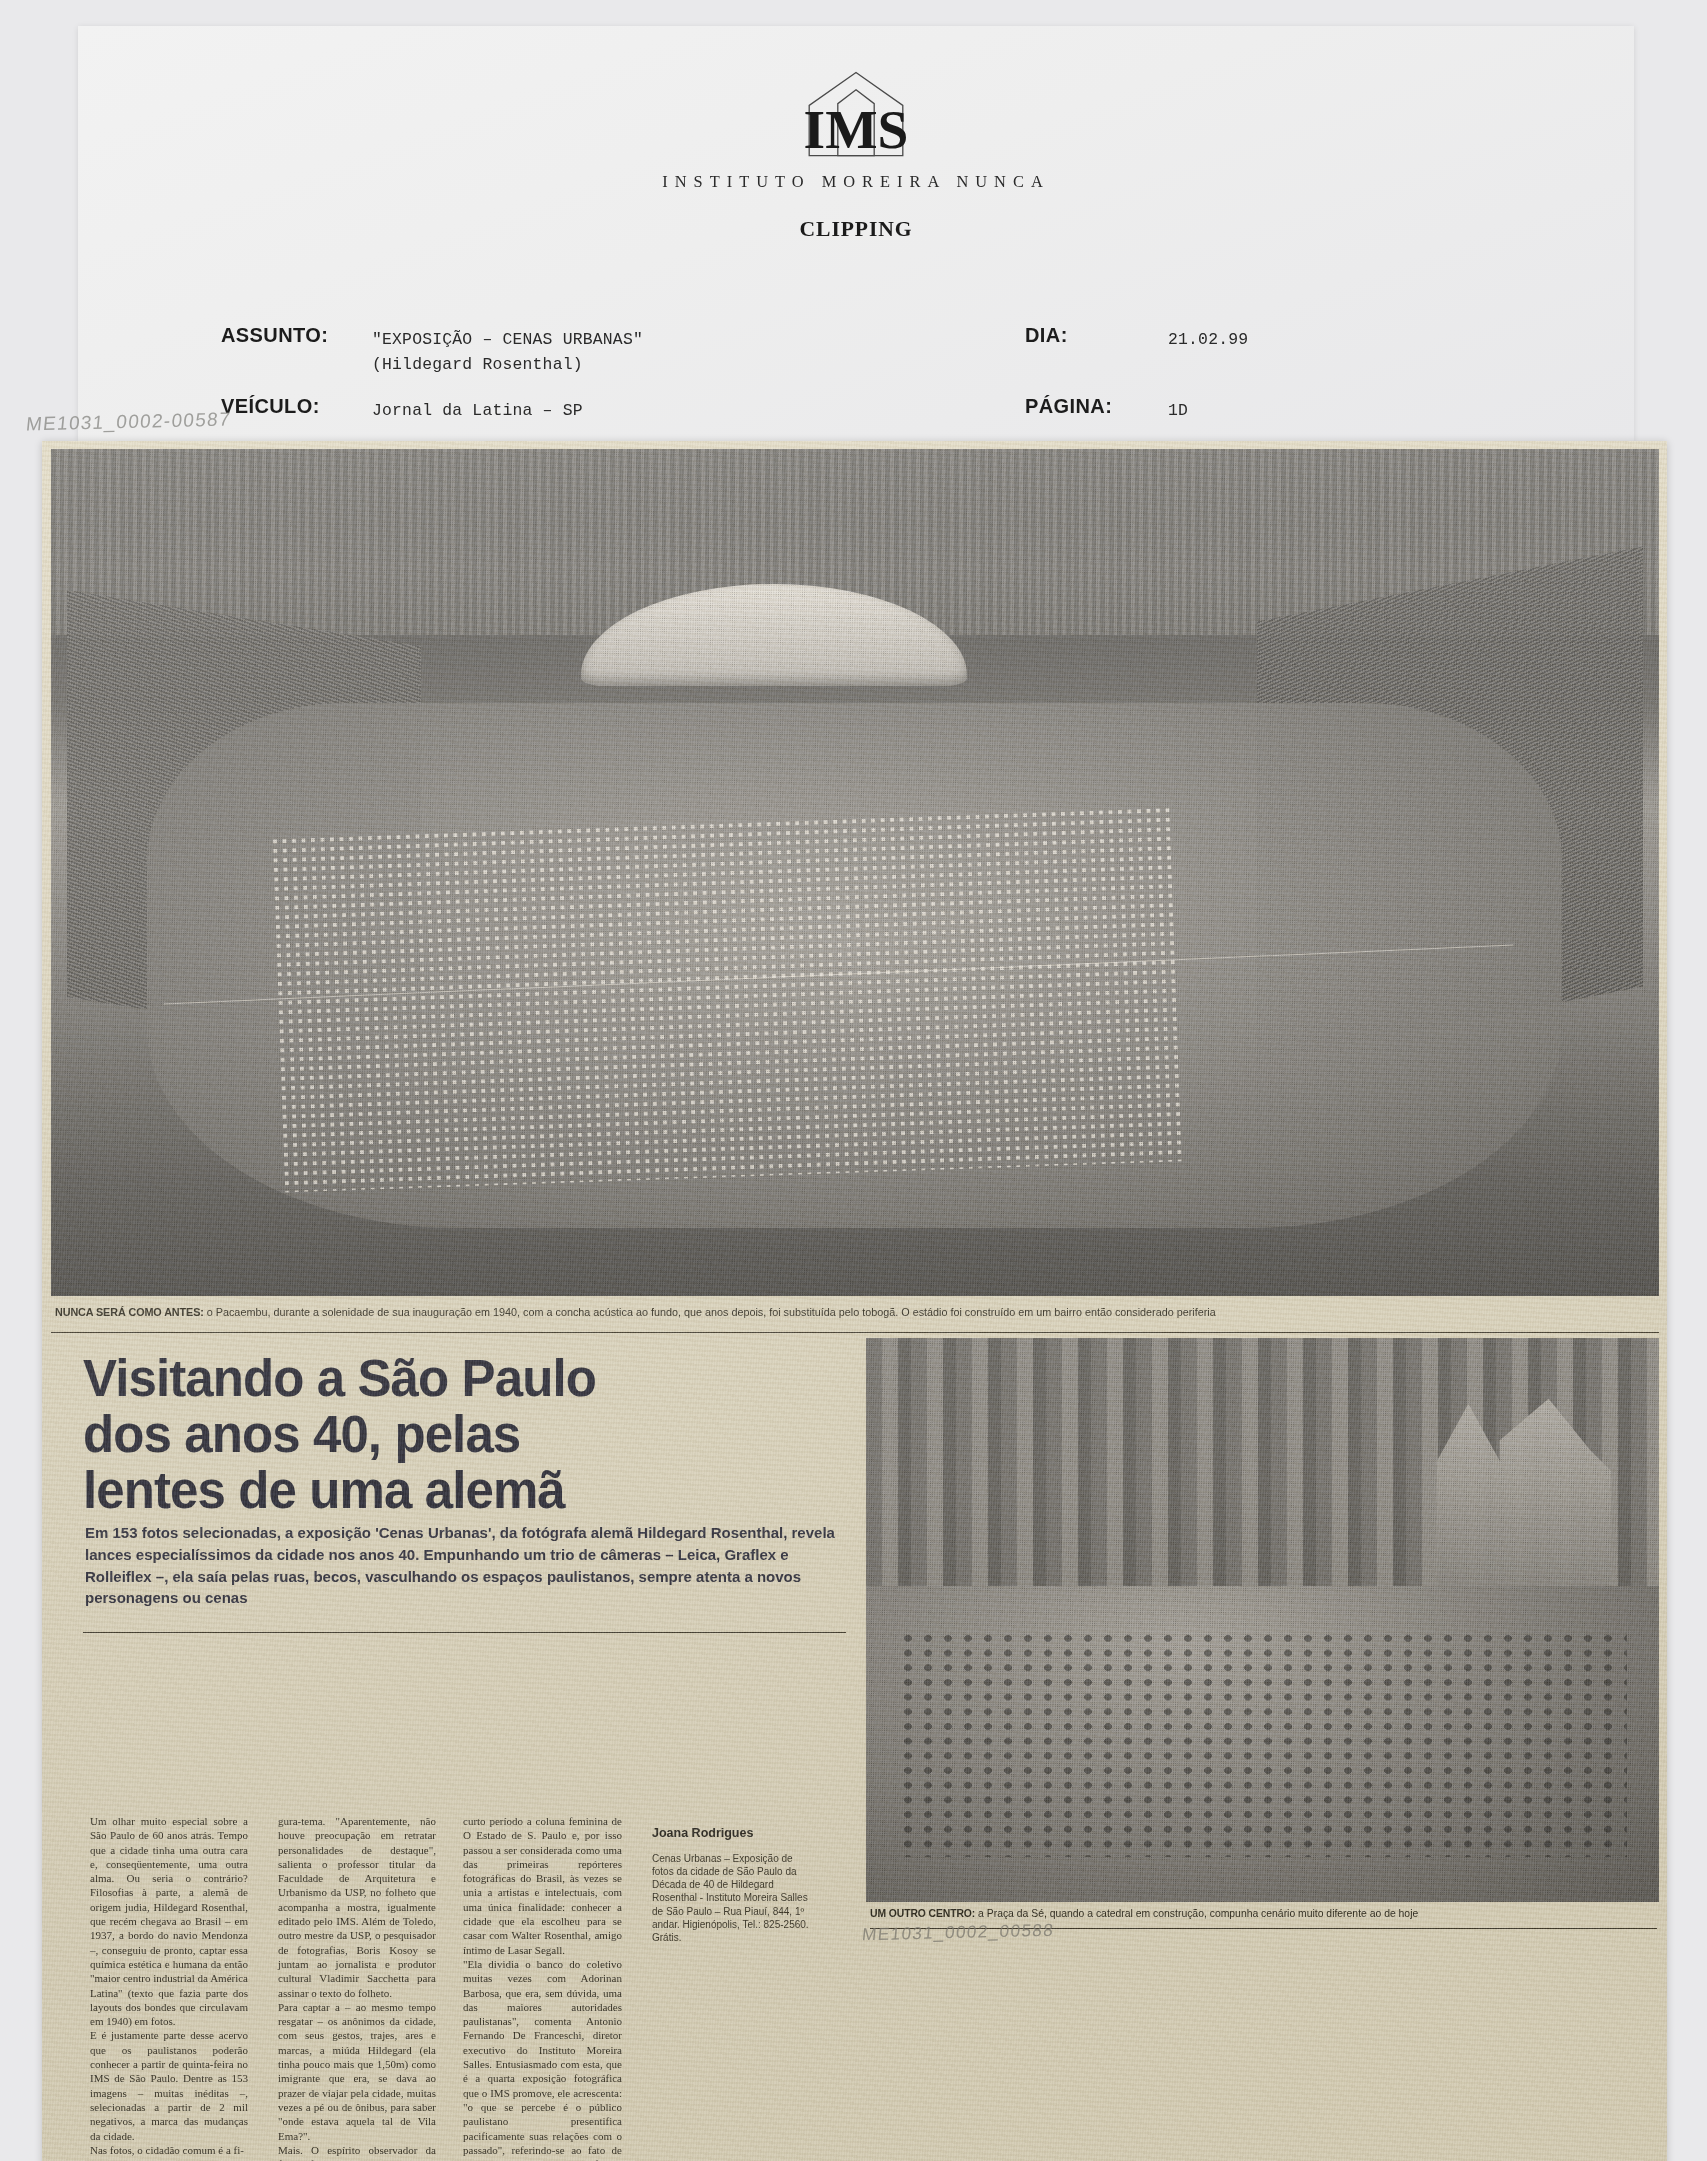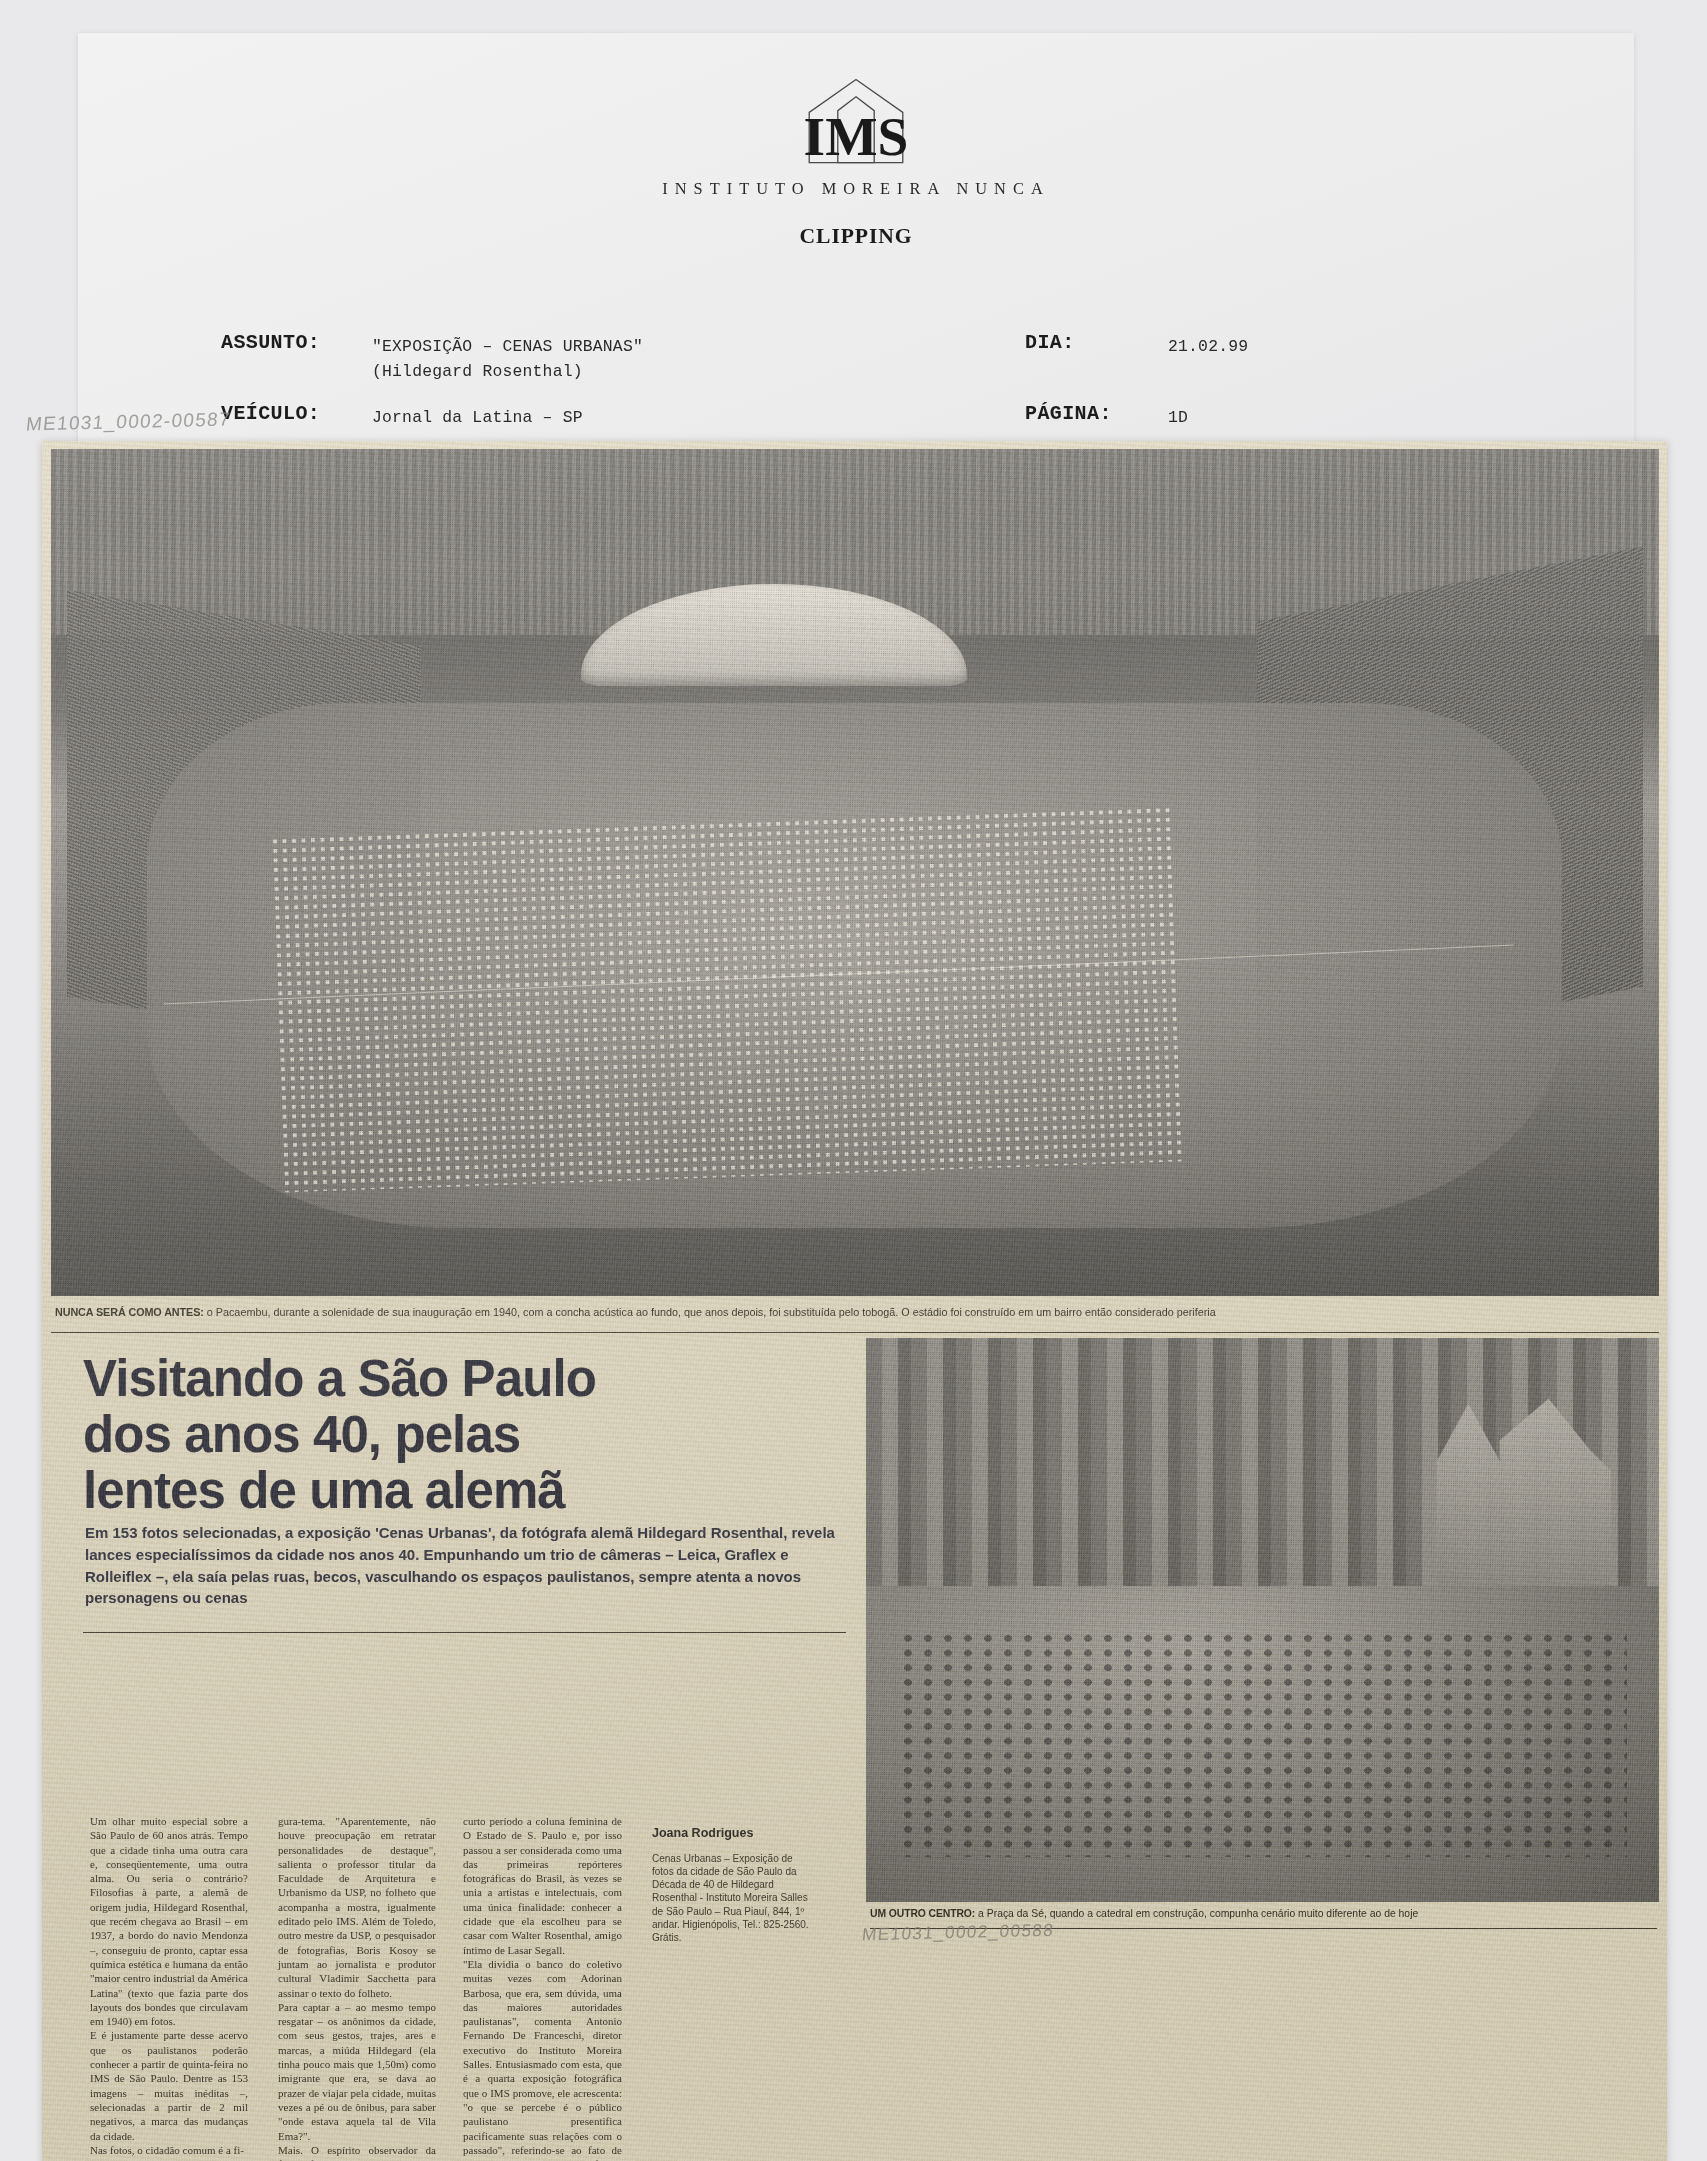--- a/index.html
+++ b/index.html
@@ -5,41 +5,41 @@
   html,body{margin:0;padding:0;}
   body{
     width:1707px;height:2860px;
     background:#e9e9eb;
     font-family:"Liberation Serif",serif;
     overflow:hidden;position:relative;
   }
 
   
   #cover-sheet{
-    position:absolute;left:78px;top:33px;width:1556px;height:415px;
+    position:absolute;left:78px;top:26px;width:1556px;height:415px;
     background:linear-gradient(160deg,#f2f2f2 0%,#eeeeee 45%,#e8e8ea 100%);
     box-shadow:0 0.9px 6px rgba(0,0,0,.10);
   }
   #ims-logo-block{position:absolute;left:0;right:0;top:43px;text-align:center;}
   .ims-mark{display:inline-block;position:relative;width:130px;height:91px;}
   .ims-mark svg{width:130px;height:91px;display:block;}
   .ims-wordmark{
     margin-top:9.5px;font-family:"Liberation Serif",serif;
     font-size:16.4px;letter-spacing:7px;color:#2a2a2a;font-weight:400;
   }
   .clipping-title{
     margin-top:25px;font-family:"Liberation Serif",serif;
     font-weight:bold;font-size:21.6px;letter-spacing:0.9px;color:#1b1b1b;
   }
 
   
   #cover-form{position:absolute;left:143px;top:298px;right:69px;}
   .form-row{display:flex;align-items:flex-start;margin-bottom:18px;}
   .f-label{
-    font-family:Liberation Mono, monospace;font-weight:bold;
+    font-family:Liberation Sans, sans-serif;font-weight:bold;
     font-size:20px;letter-spacing:0.4px;color:#1c1c1c;width:151px;flex:0 0 151px;
   }
   .f-value{
     font-family:"Liberation Mono",monospace;font-size:16.4px;color:#2a2a2a;
     line-height:1.55;letter-spacing:0.2px;flex:1 1 auto;padding-top:2.6px;
   }
   .f-label.right{width:143px;flex:0 0 143px;}
   .col-left{display:flex;flex:1 1 auto;}
   .col-right{display:flex;flex:0 0 540px;}
 

